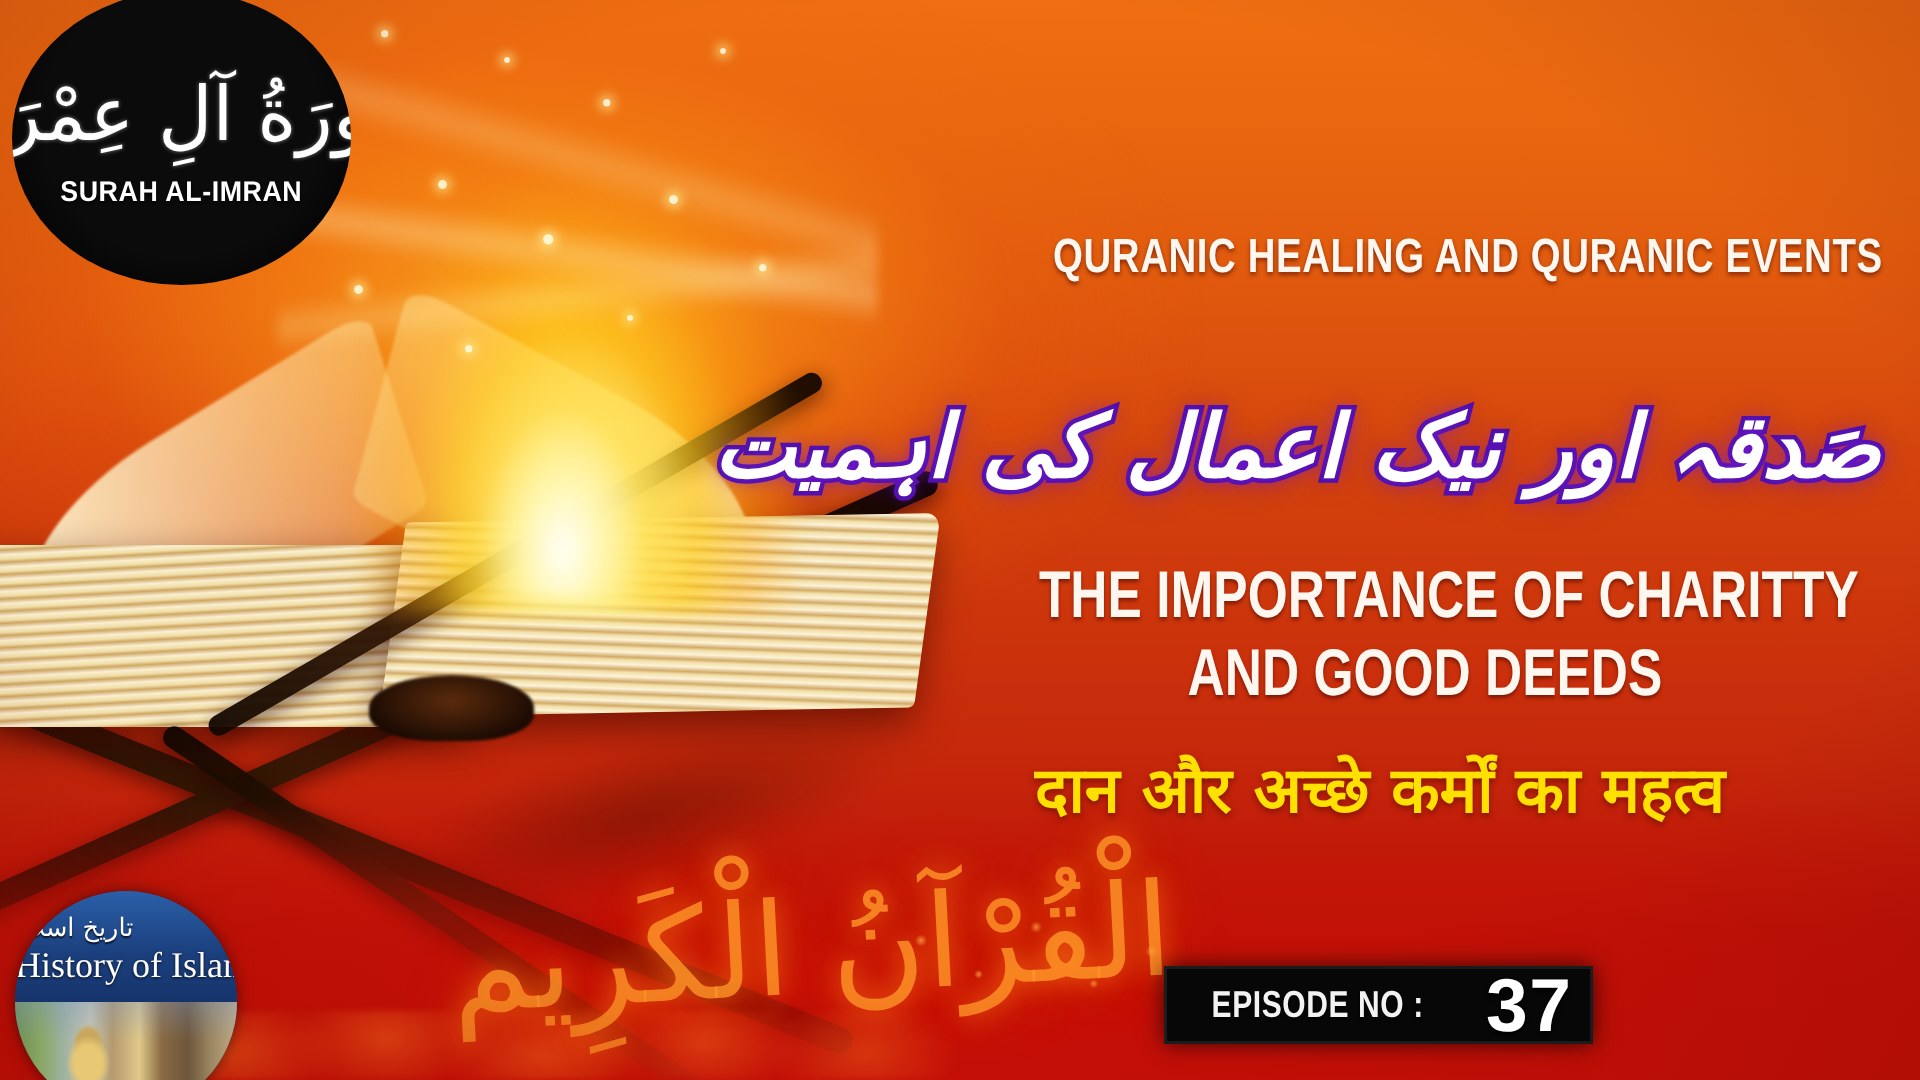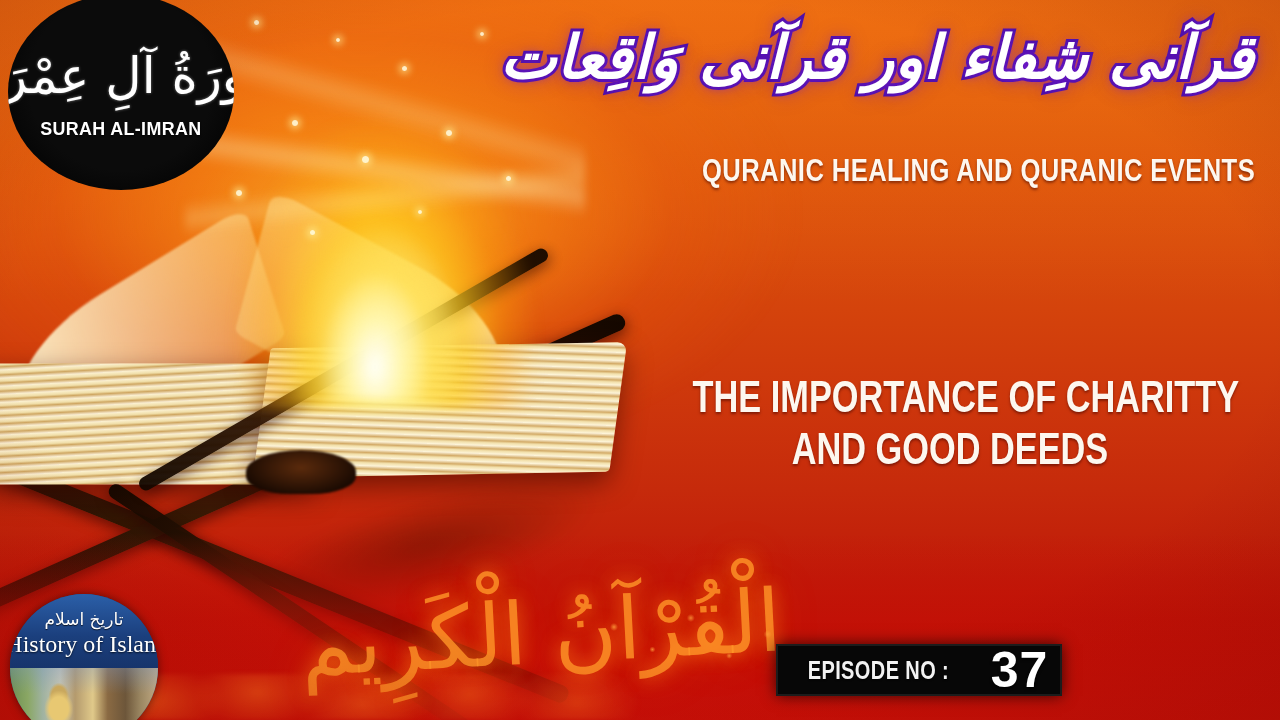--- a/index.html
+++ b/index.html
@@ -234,21 +234,21 @@
   
   .hoi-logo{
     position:absolute;left:10px;top:594px;width:148px;height:148px;
     border-radius:50%;overflow:hidden;
     background:#1a3f7a;
     box-shadow:0 0 10px rgba(0,0,0,.5);
   }
   .hoi-band{
     position:absolute;left:0;top:0;width:100%;height:52%;
     background:linear-gradient(180deg,#2b5fa8 0%,#1b3f7d 55%,#16336a 100%);
-    display:flex;flex-direction:column;align-items:center;justify-content:center;
+    display:flex;flex-direction:column;align-items:flex-start;justify-content:center;
   }
   .hoi-arabic{
     font-family:"DejaVu Sans", sans-serif;direction:rtl;
     color:#ffffff;font-size:17px;line-height:1;margin-top:3px;white-space:nowrap;
     text-shadow:0 1px 1px rgba(0,0,0,.7);
   }
   .hoi-latin{
     font-family:"Liberation Serif", serif;
     color:#ffffff;font-size:24px;line-height:1;margin-top:4px;white-space:nowrap;
     text-shadow:0 1px 2px rgba(0,0,0,.75);
@@ -318,25 +318,26 @@
   <div class="wm-dots"></div>
   <div class="wave-bottom"></div>
 
   <div class="bg-vignette"></div>
 
   <div class="surah-badge">
     <div class="surah-arabic">سُورَةُ آلِ عِمْرَان</div>
     <div class="surah-latin">SURAH AL-IMRAN</div>
   </div>
 
-  <div class="urdu urdu-1">قرآنی شِفاء اور قرآنی وَاقِعات</div>
   <div class="eng eng-sub">QURANIC HEALING AND QURANIC EVENTS</div>
 
+  <div class="urdu urdu-2">صَدقہ اور نیک اعمال کی اہمیت</div>
   <div class="eng eng-title1">THE IMPORTANCE OF CHARITTY</div>
   <div class="eng eng-title2">AND GOOD DEEDS</div>
+  <div class="hindi">दान और अच्छे कर्मों का महत्व</div>
 
   <div class="episode-box">
     <span class="episode-label">EPISODE NO :</span>
     <span class="episode-num">37</span>
   </div>
 
   <div class="hoi-logo">
     <div class="hoi-band">
       <span class="hoi-arabic">تاریخ اسلام</span>
       <span class="hoi-latin">History of Islam</span>

